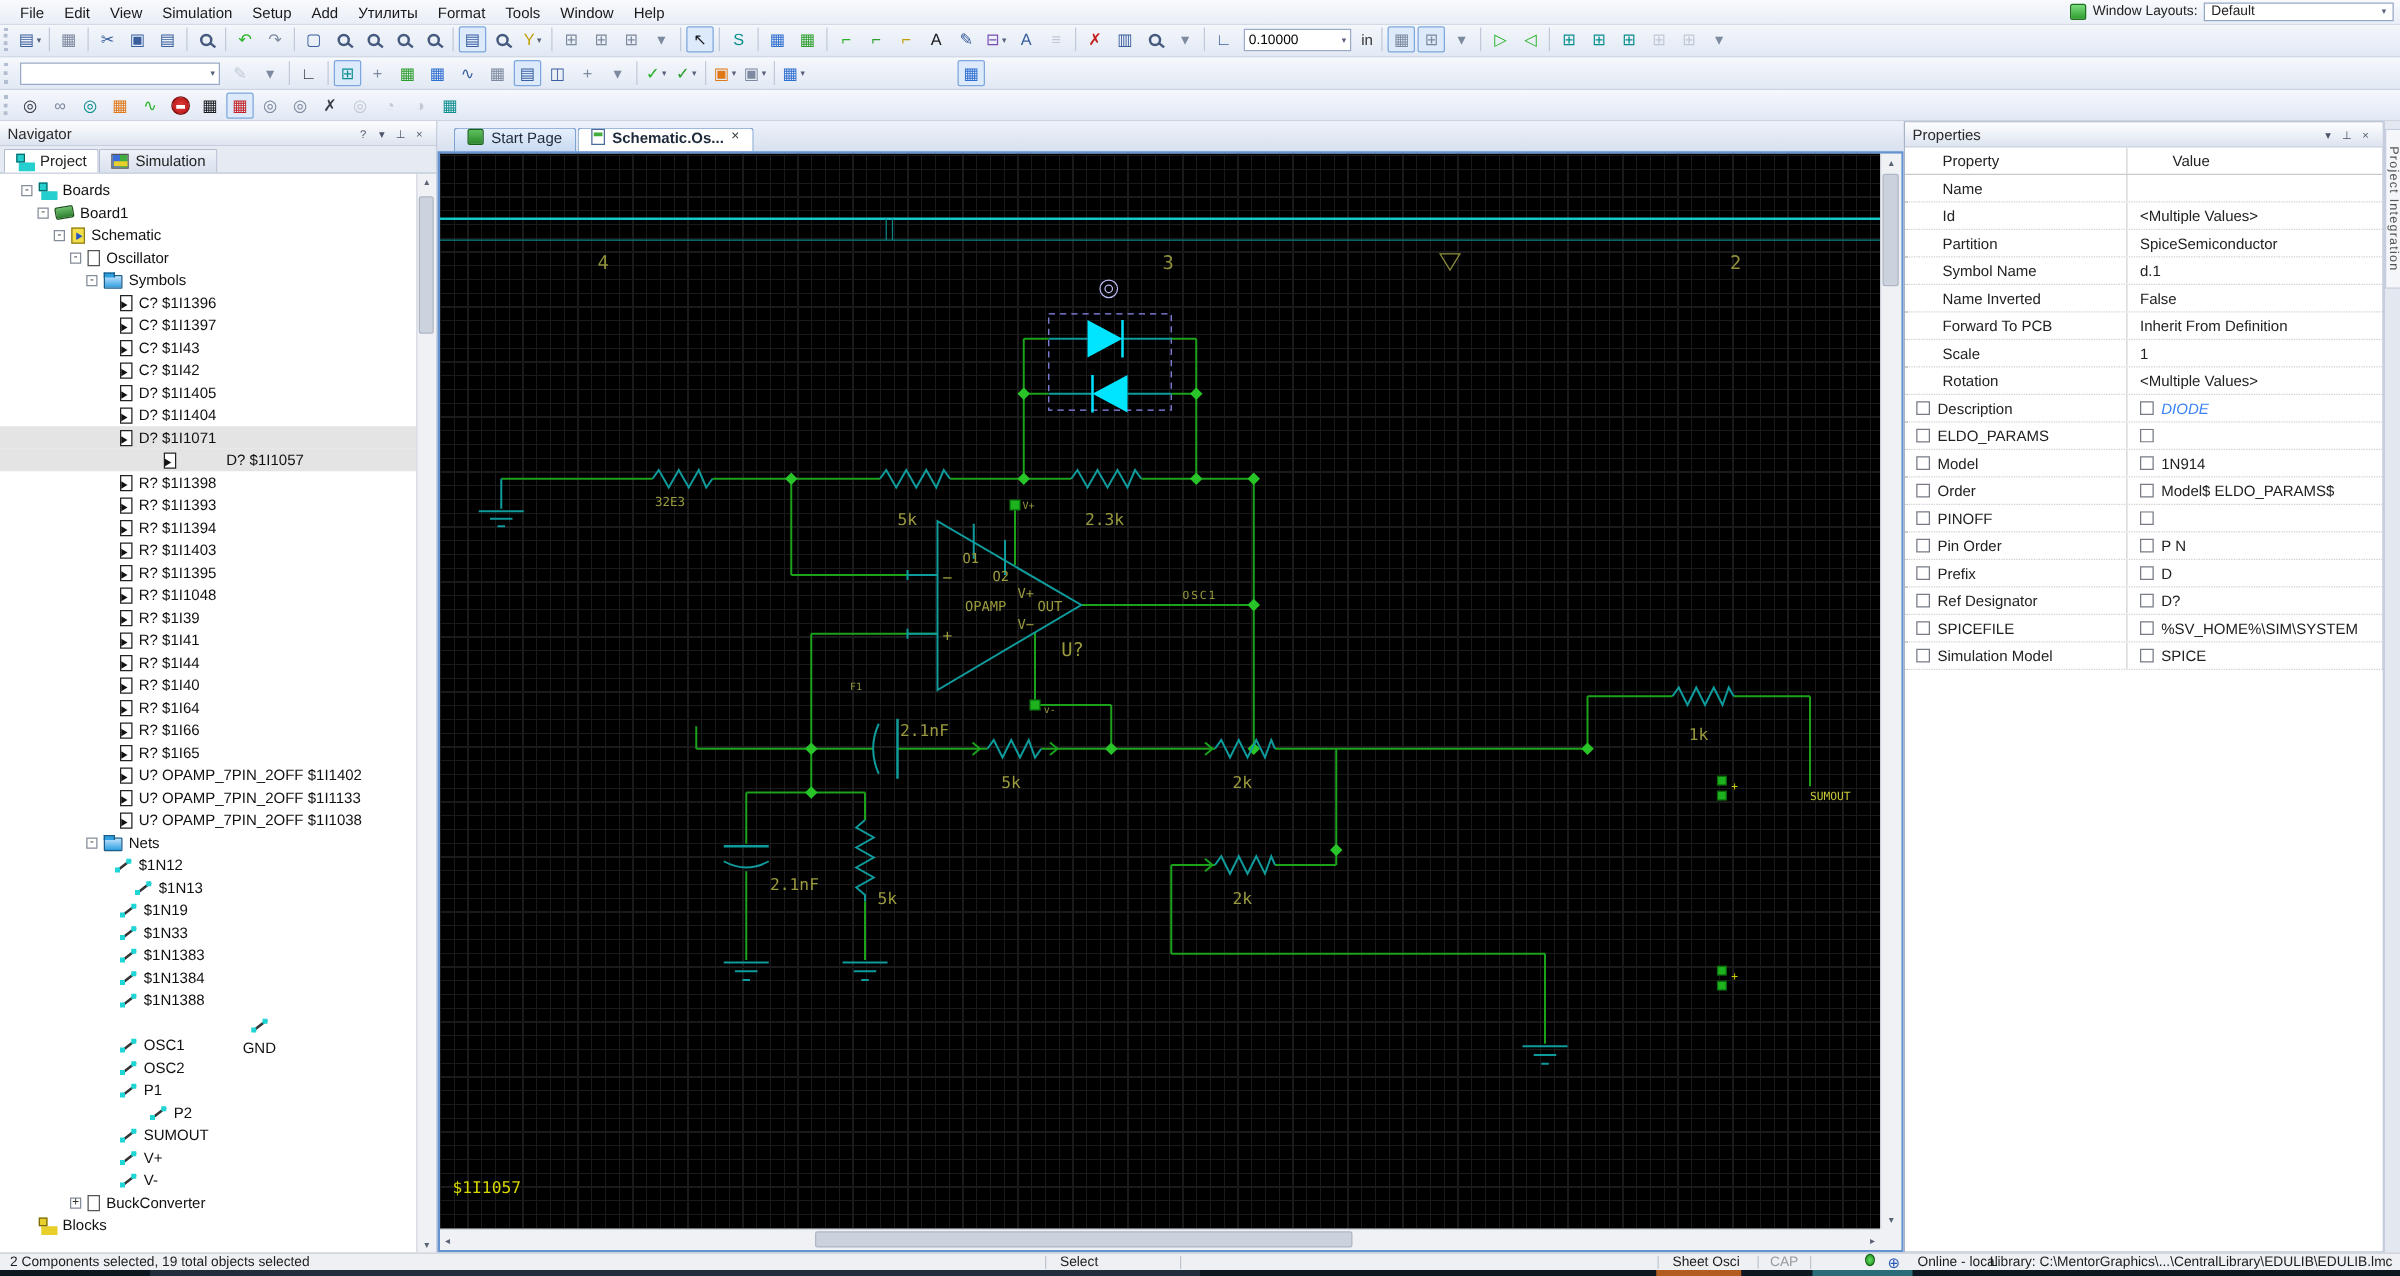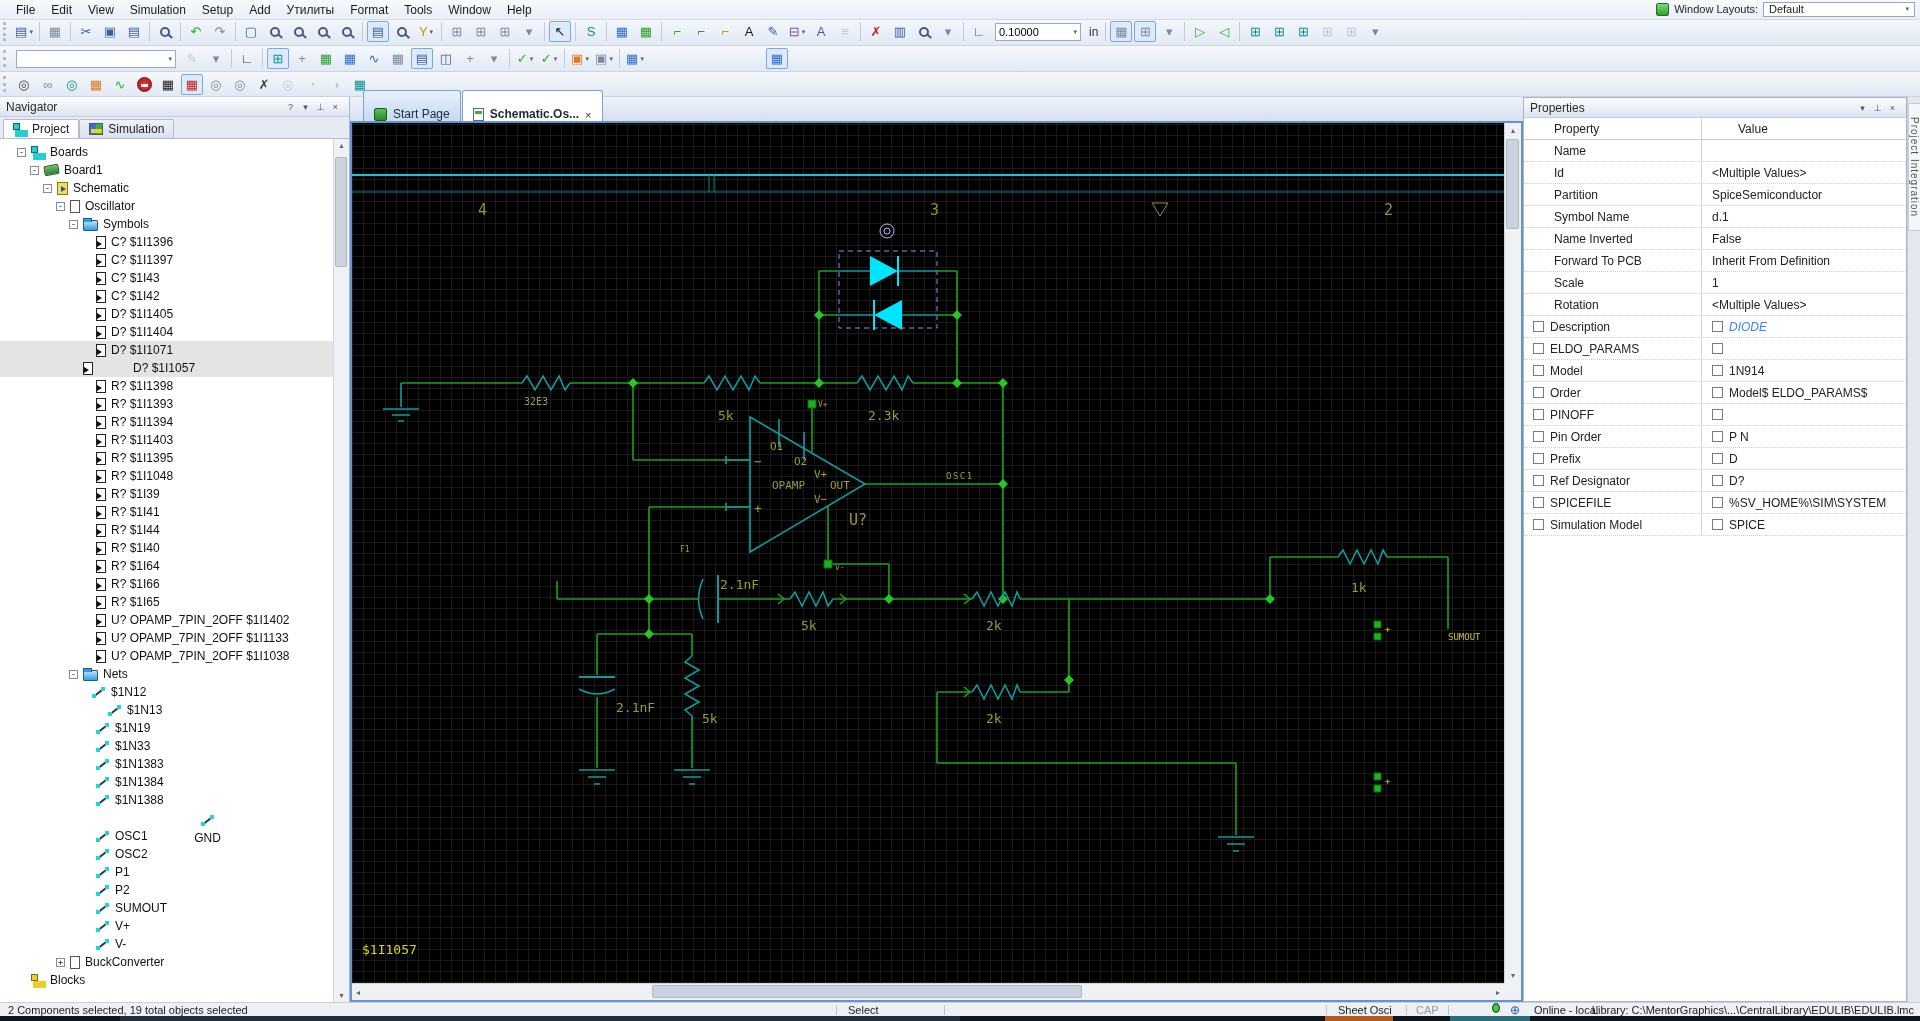--- a/index.html
+++ b/index.html
@@ -69,21 +69,21 @@
   .ic-tree{width:14px;height:12px}
   .ic-tree::before{content:"";position:absolute;left:0;top:0;width:5px;height:5px;background:#25cfcf;border:1px solid #0a6a6a;box-shadow:2px 7px 0 #25cfcf,8px 7px 0 #25cfcf}
   .ic-blocks{width:14px;height:12px}
   .ic-blocks::before{content:"";position:absolute;left:0;top:0;width:5px;height:5px;background:#e8cf2a;border:1px solid #7a6a10;box-shadow:2px 7px 0 #e8cf2a,8px 7px 0 #e8cf2a}
   .ic-sim{width:14px;height:12px;border:1px solid #555;background:linear-gradient(90deg,#3a6fd8 50%,#3fae3f 50%)}
   .ic-sim::after{content:"";position:absolute;left:1px;bottom:1px;width:11px;height:4px;background:#e8cf2a}
 
   
   .center{position:absolute;left:350px;right:397px;top:97px;bottom:19px;background:#dfe6f2}
   .tabbar{height:24px;display:flex;align-items:flex-end;padding-left:13px;background:linear-gradient(#eef2f9,#d8e1f0);gap:1px}
-  .dtab{height:31px;display:flex;align-items:flex-end;gap:6px;padding:0 10px;border:1px solid #7ea2cf;border-bottom:none;border-radius:3px 3px 0 0;background:linear-gradient(#e7f0fd,#c8d9f1);font-size:12px;color:#1c2a3a}
+  .dtab{height:19px;display:flex;align-items:flex-start;gap:6px;padding:0 10px;border:1px solid #7ea2cf;border-bottom:none;border-radius:3px 3px 0 0;background:linear-gradient(#e7f0fd,#c8d9f1);font-size:12px;color:#1c2a3a}
   .dtab.active{background:#fff;font-weight:bold}
   .tclose{font-size:11px;color:#333;font-weight:normal}
   .tico-start{width:13px;height:13px;background:linear-gradient(#5dc05d,#2a8a2a);border:1px solid #176017;border-radius:2px}
   .tico-sch{width:11px;height:13px;background:#fff;border:1px solid #4a6a9a;position:relative}
   .tico-sch::after{content:"";position:absolute;left:1px;top:2px;width:7px;height:3px;background:#3fae3f}
   .mdi{position:absolute;left:0;right:0;top:24px;bottom:0;border:2px solid #6593cf;background:#dfe6f2}
   .canvas{position:absolute;left:0;top:0;right:17px;bottom:17px;background-color:#000;
     background-image:repeating-linear-gradient(0deg,#1a1a1a 0,#1a1a1a 1px,transparent 1px,transparent 11px),
                      repeating-linear-gradient(90deg,#1a1a1a 0,#1a1a1a 1px,transparent 1px,transparent 11px)}
   .canvas svg{position:absolute;left:0;top:0}
@@ -516,21 +516,21 @@
         <div class="trow" style="padding-left: 82px;">
           <span class="noexp"></span>
           <span class="ic ic-comp"></span>
           <span>D?  $1I1404</span>
         </div>
         <div class="trow sel" style="padding-left: 82px;">
           <span class="noexp"></span>
           <span class="ic ic-comp"></span>
           <span>D?  $1I1071</span>
         </div>
-        <div class="trow sel" style="padding-left: 34px; gap: 40px;">
+        <div class="trow sel" style="padding-left: 82px; gap: 40px;">
           <span class="noexp"></span>
           <span class="ic ic-comp"></span>
           <span>D?  $1I1057</span>
         </div>
         <div class="trow" style="padding-left: 82px;">
           <span class="noexp"></span>
           <span class="ic ic-comp"></span>
           <span>R?  $1I1398</span>
         </div>
         <div class="trow" style="padding-left: 82px;">
@@ -661,21 +661,21 @@
         <div class="trow" style="padding-left: 82px;">
           <span class="noexp"></span>
           <span class="ic ic-net"></span>
           <span>OSC2</span>
         </div>
         <div class="trow" style="padding-left: 82px;">
           <span class="noexp"></span>
           <span class="ic ic-net"></span>
           <span>P1</span>
         </div>
-        <div class="trow" style="padding-left: 82px;">
+        <div class="trow" style="padding-left: 82px; margin-left: 24px;">
           <span class="noexp"></span>
           <span class="ic ic-net"></span>
           <span>P2</span>
         </div>
         <div class="trow" style="padding-left: 82px;">
           <span class="noexp"></span>
           <span class="ic ic-net"></span>
           <span>SUMOUT</span>
         </div>
         <div class="trow" style="padding-left: 82px;">

